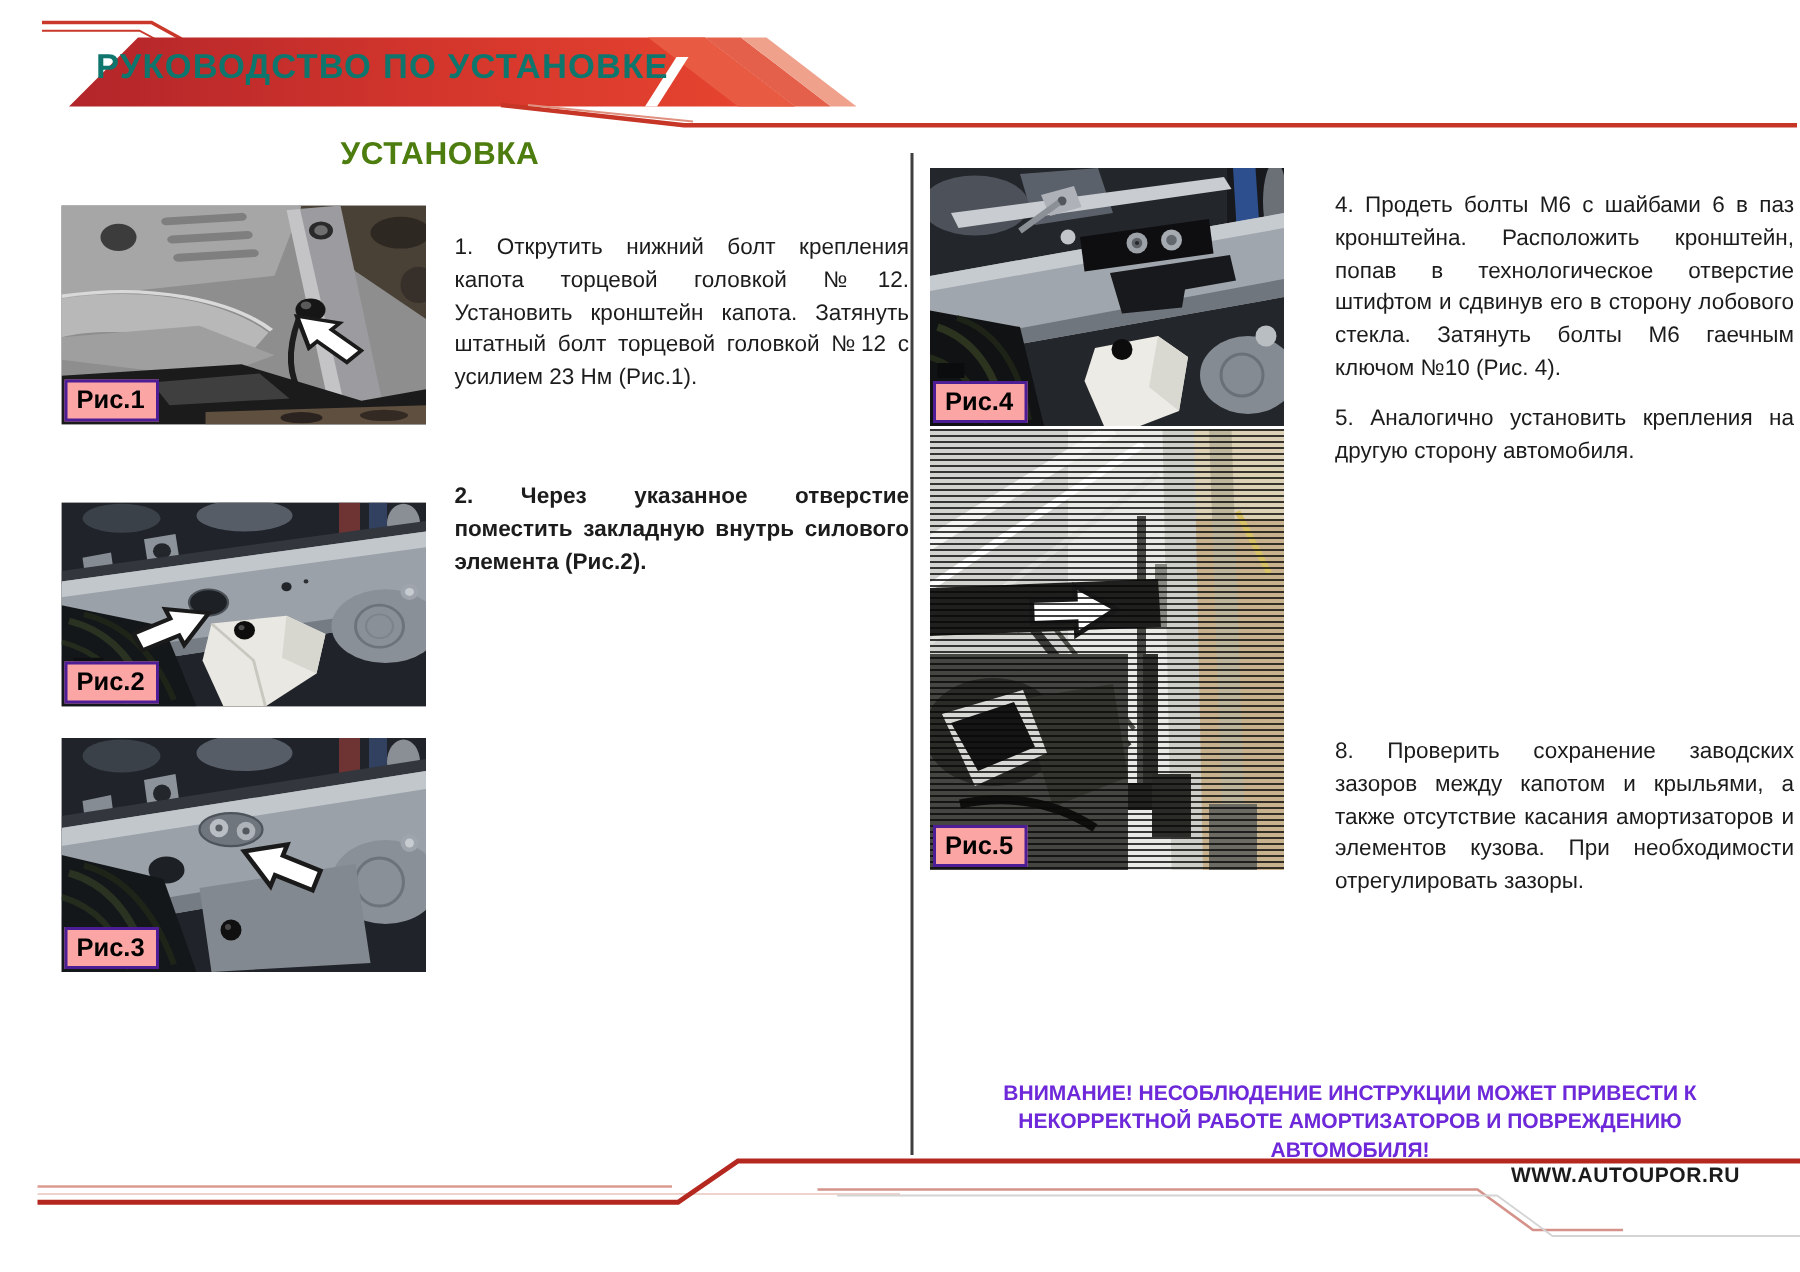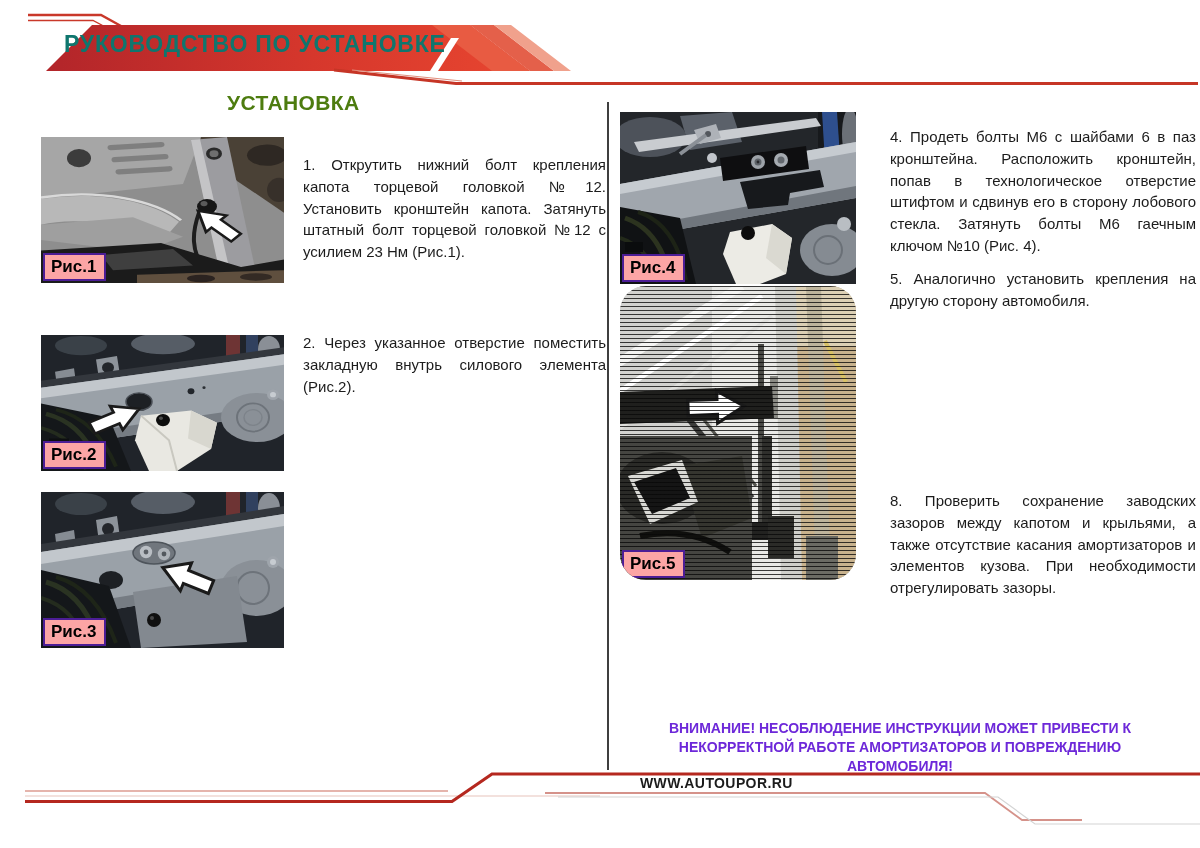--- a/index.html
+++ b/index.html
@@ -45,21 +45,21 @@
       rgba(8,8,8,.78) 0px, rgba(8,8,8,.78) 1.4px,
       rgba(255,255,255,0) 1.4px, rgba(255,255,255,0) 4px);
   }
   
   .warning{
     position:absolute;left:650px;top:719px;width:500px;
     color:#6d28d9;font-size:14px;font-weight:bold;line-height:19px;
     text-align:center;
   }
   .site{
-    position:absolute;left:640px;top:775px;width:520px;text-align:left;
+    position:absolute;left:640px;top:775px;width:520px;text-align:right;
     color:#1b1b1b;font-size:14px;font-weight:bold;letter-spacing:.4px;
   }
 </style>
 </head>
 <body>
 
 <div class="page">
 
   <svg class="abs" style="left:0;top:0" width="1200" height="92" viewBox="0 0 1200 92" aria-hidden="true">
     <defs>
@@ -219,21 +219,21 @@
         <circle cx="111" cy="126" r="2" fill="#474747"></circle>
 
       <g transform="translate(170,95) rotate(-158)">
         <polygon points="0,-7 27,-7 27,-15 52,0 27,15 27,7 0,7" fill="#ffffff" stroke="#1a1a1a" stroke-width="3"></polygon>
       </g>
     </svg>
     <figcaption class="fig-label">Рис.3</figcaption>
   </figure>
 
   <p class="step left-col" style="top:142px;">1. Открутить нижний болт крепления капота торцевой головкой №12. Установить кронштейн капота. Затянуть штатный болт торцевой головкой №12 с усилием 23 Нм (Рис.1).</p>
-  <p class="step left-col" style="top:320px;">2. Через указанное отверстие поместить закладную внутрь силового элемента (Рис.2).</p>
+  <p class="step left-col" style="top:308px;font-weight:bold;">2. Через указанное отверстие поместить закладную внутрь силового элемента (Рис.2).</p>
 
   <figure class="photo" style="left:620px;top:112px;width:236px;height:172px;">
     <svg viewBox="0 0 236 172" preserveAspectRatio="none">
       <rect width="236" height="172" fill="#23262a"></rect>
 
       <ellipse cx="30" cy="25" rx="36" ry="20" fill="#4d525a"></ellipse>
       <polygon points="60,4 112,0 122,30 70,38" fill="#5b616a"></polygon>
       <rect x="198" y="0" width="38" height="84" fill="#17191c"></rect>
       <polygon points="202,0 217,0 221,60 206,66" fill="#2e4f8e"></polygon>
       <ellipse cx="230" cy="22" rx="8" ry="26" fill="#6b7077"></ellipse>
@@ -267,21 +267,21 @@
       <polygon points="152,112 172,126 166,162 146,146" fill="#dad9d1"></polygon>
       <circle cx="128" cy="121" r="7" fill="#0c0c0c"></circle>
 
       <ellipse cx="212" cy="138" rx="32" ry="26" fill="#858b92"></ellipse>
       <circle cx="208" cy="138" r="14" fill="none" stroke="#6a7077" stroke-width="2"></circle>
       <circle cx="224" cy="112" r="7" fill="#b9bec3"></circle>
     </svg>
     <figcaption class="fig-label">Рис.4</figcaption>
   </figure>
 
-  <figure class="photo" style="left:620px;top:286px;width:236px;height:294px;border-radius:26px;">
+  <figure class="photo" style="left:620px;top:286px;width:236px;height:294px;">
     <svg viewBox="0 0 236 294" preserveAspectRatio="none">
       <rect width="236" height="294" fill="#e9e9e6"></rect>
       <rect x="0" y="0" width="92" height="294" fill="#d2d2cf"></rect>
       <rect x="168" y="0" width="68" height="294" fill="#c8b28d"></rect>
       <rect x="168" y="0" width="68" height="60" fill="#dcd0b5"></rect>
 
       <path d="M-10,82 L122,0" stroke="#f5f5f3" stroke-width="9" fill="none"></path>
       <path d="M-10,112 L142,10" stroke="#ffffff" stroke-width="5" fill="none"></path>
       <path d="M0,142 L152,30" stroke="#e0e0dd" stroke-width="4" fill="none"></path>
 

